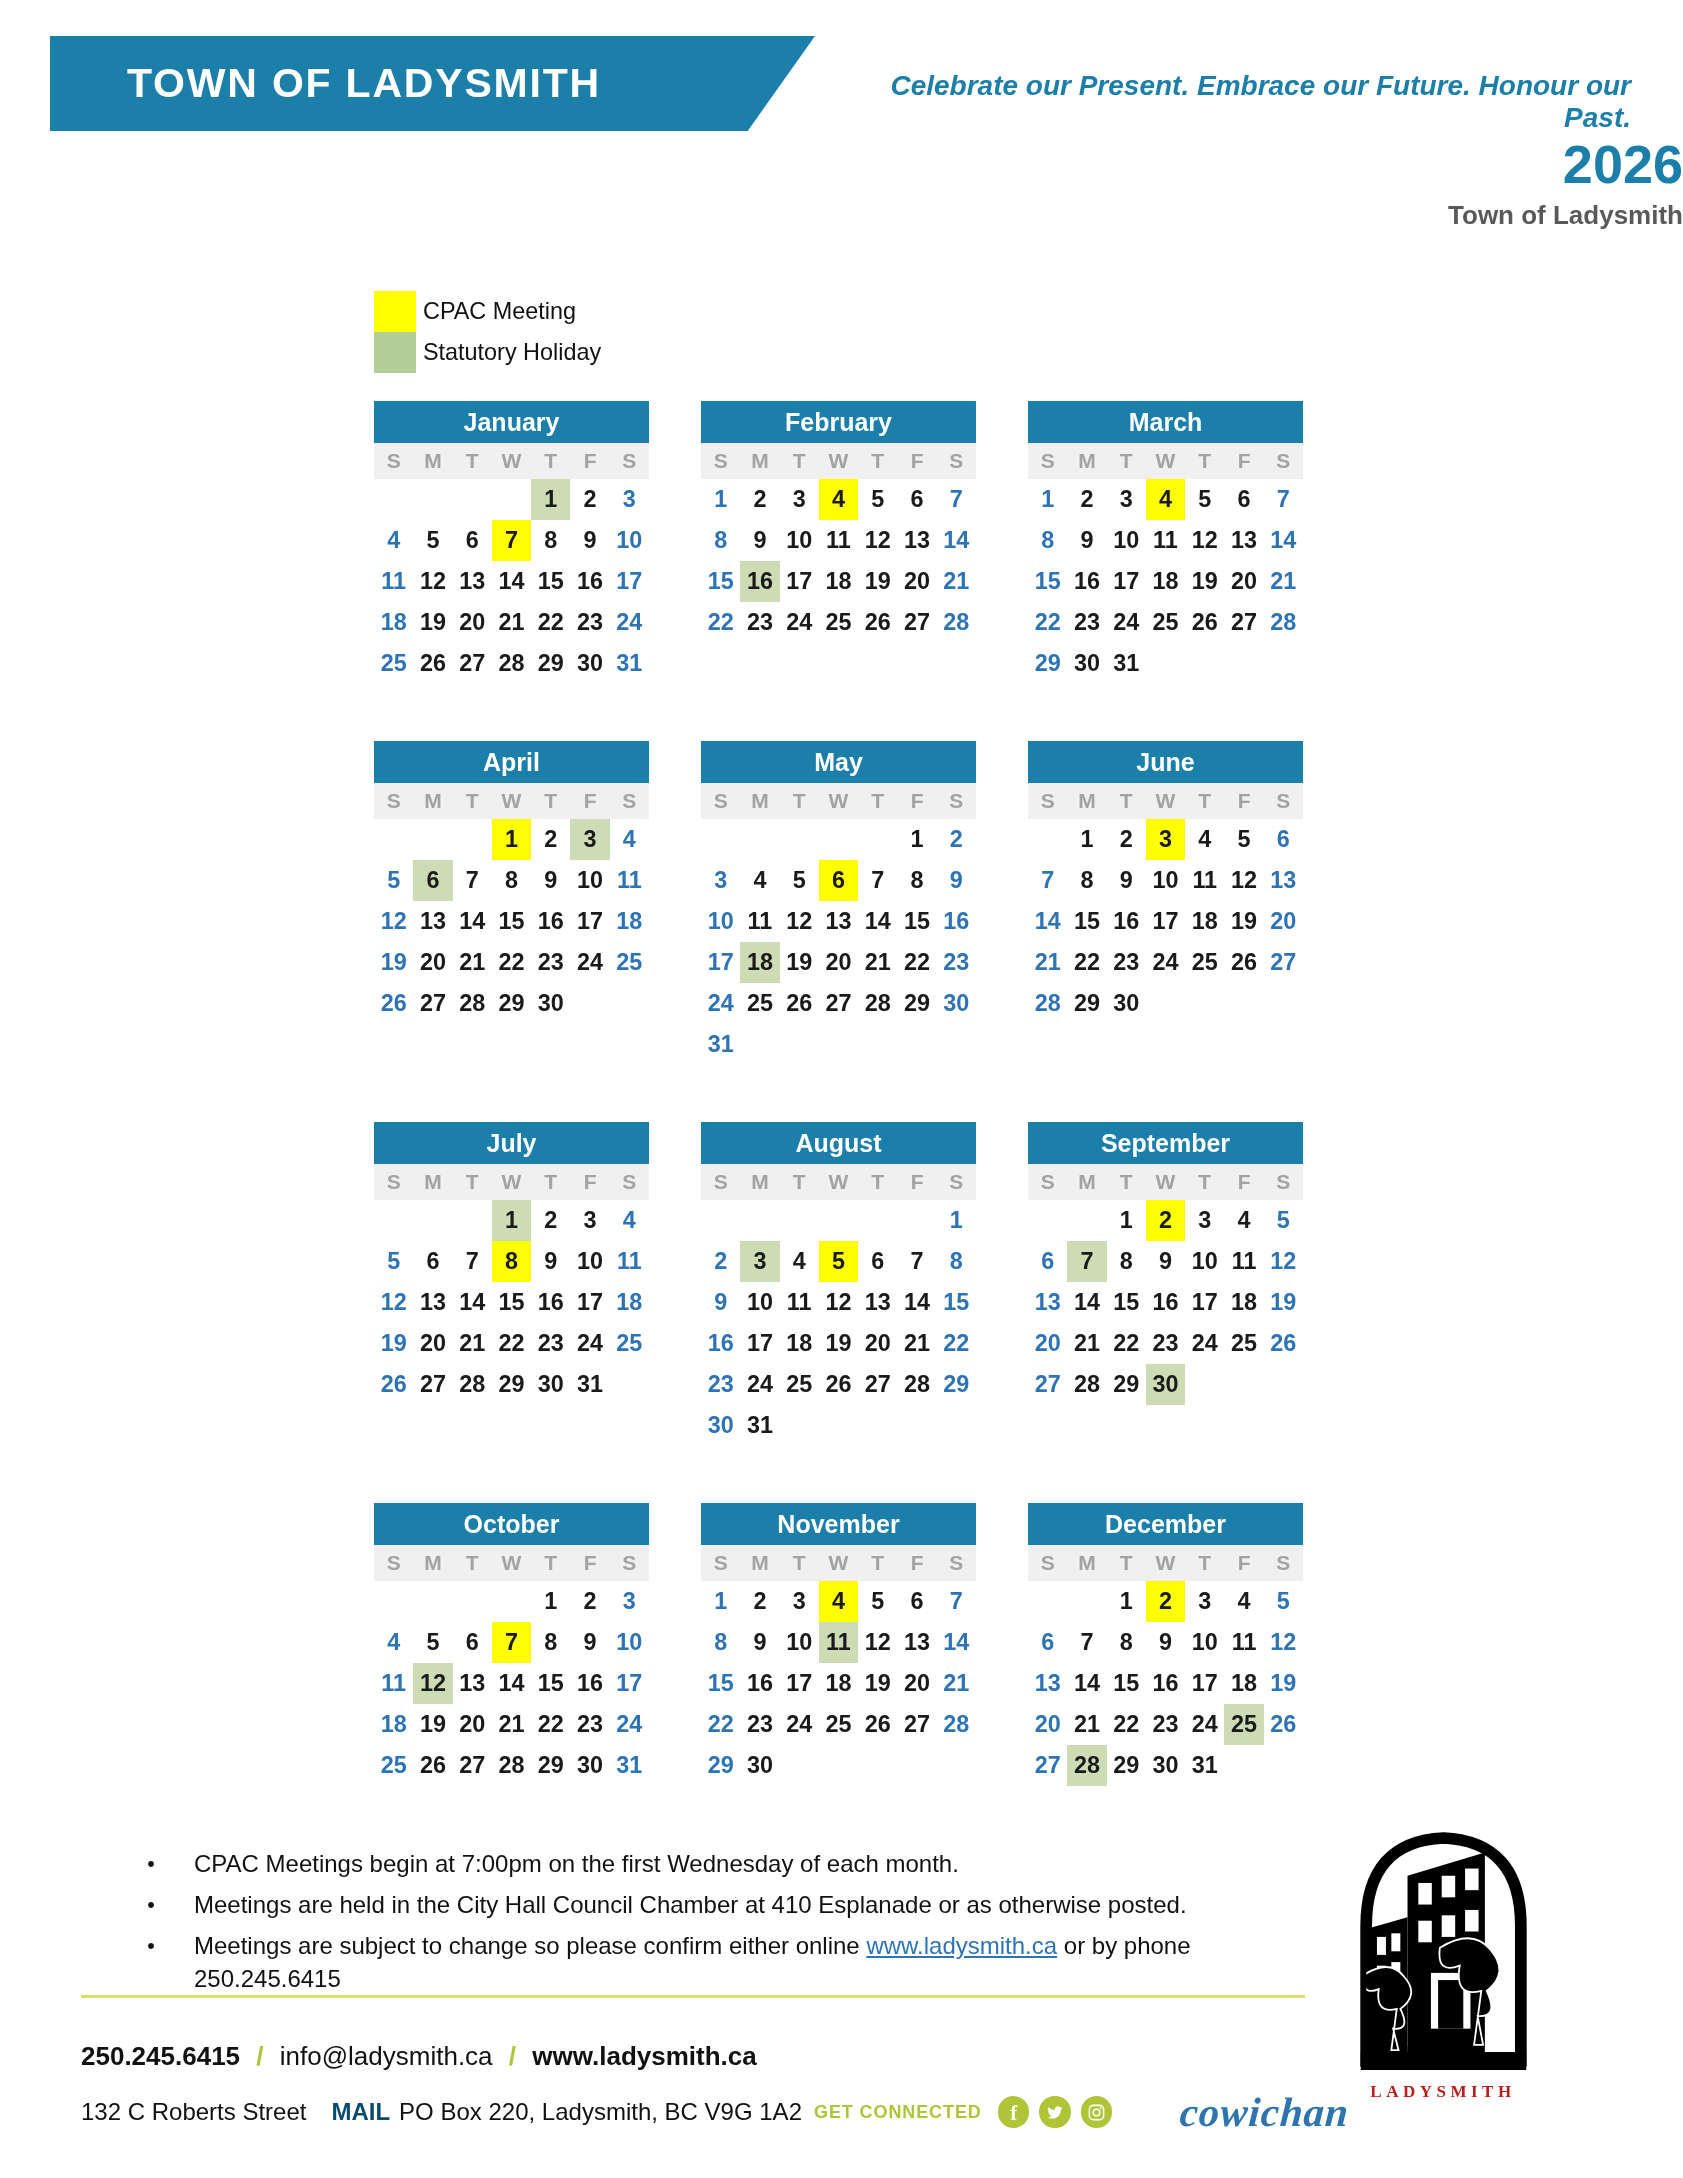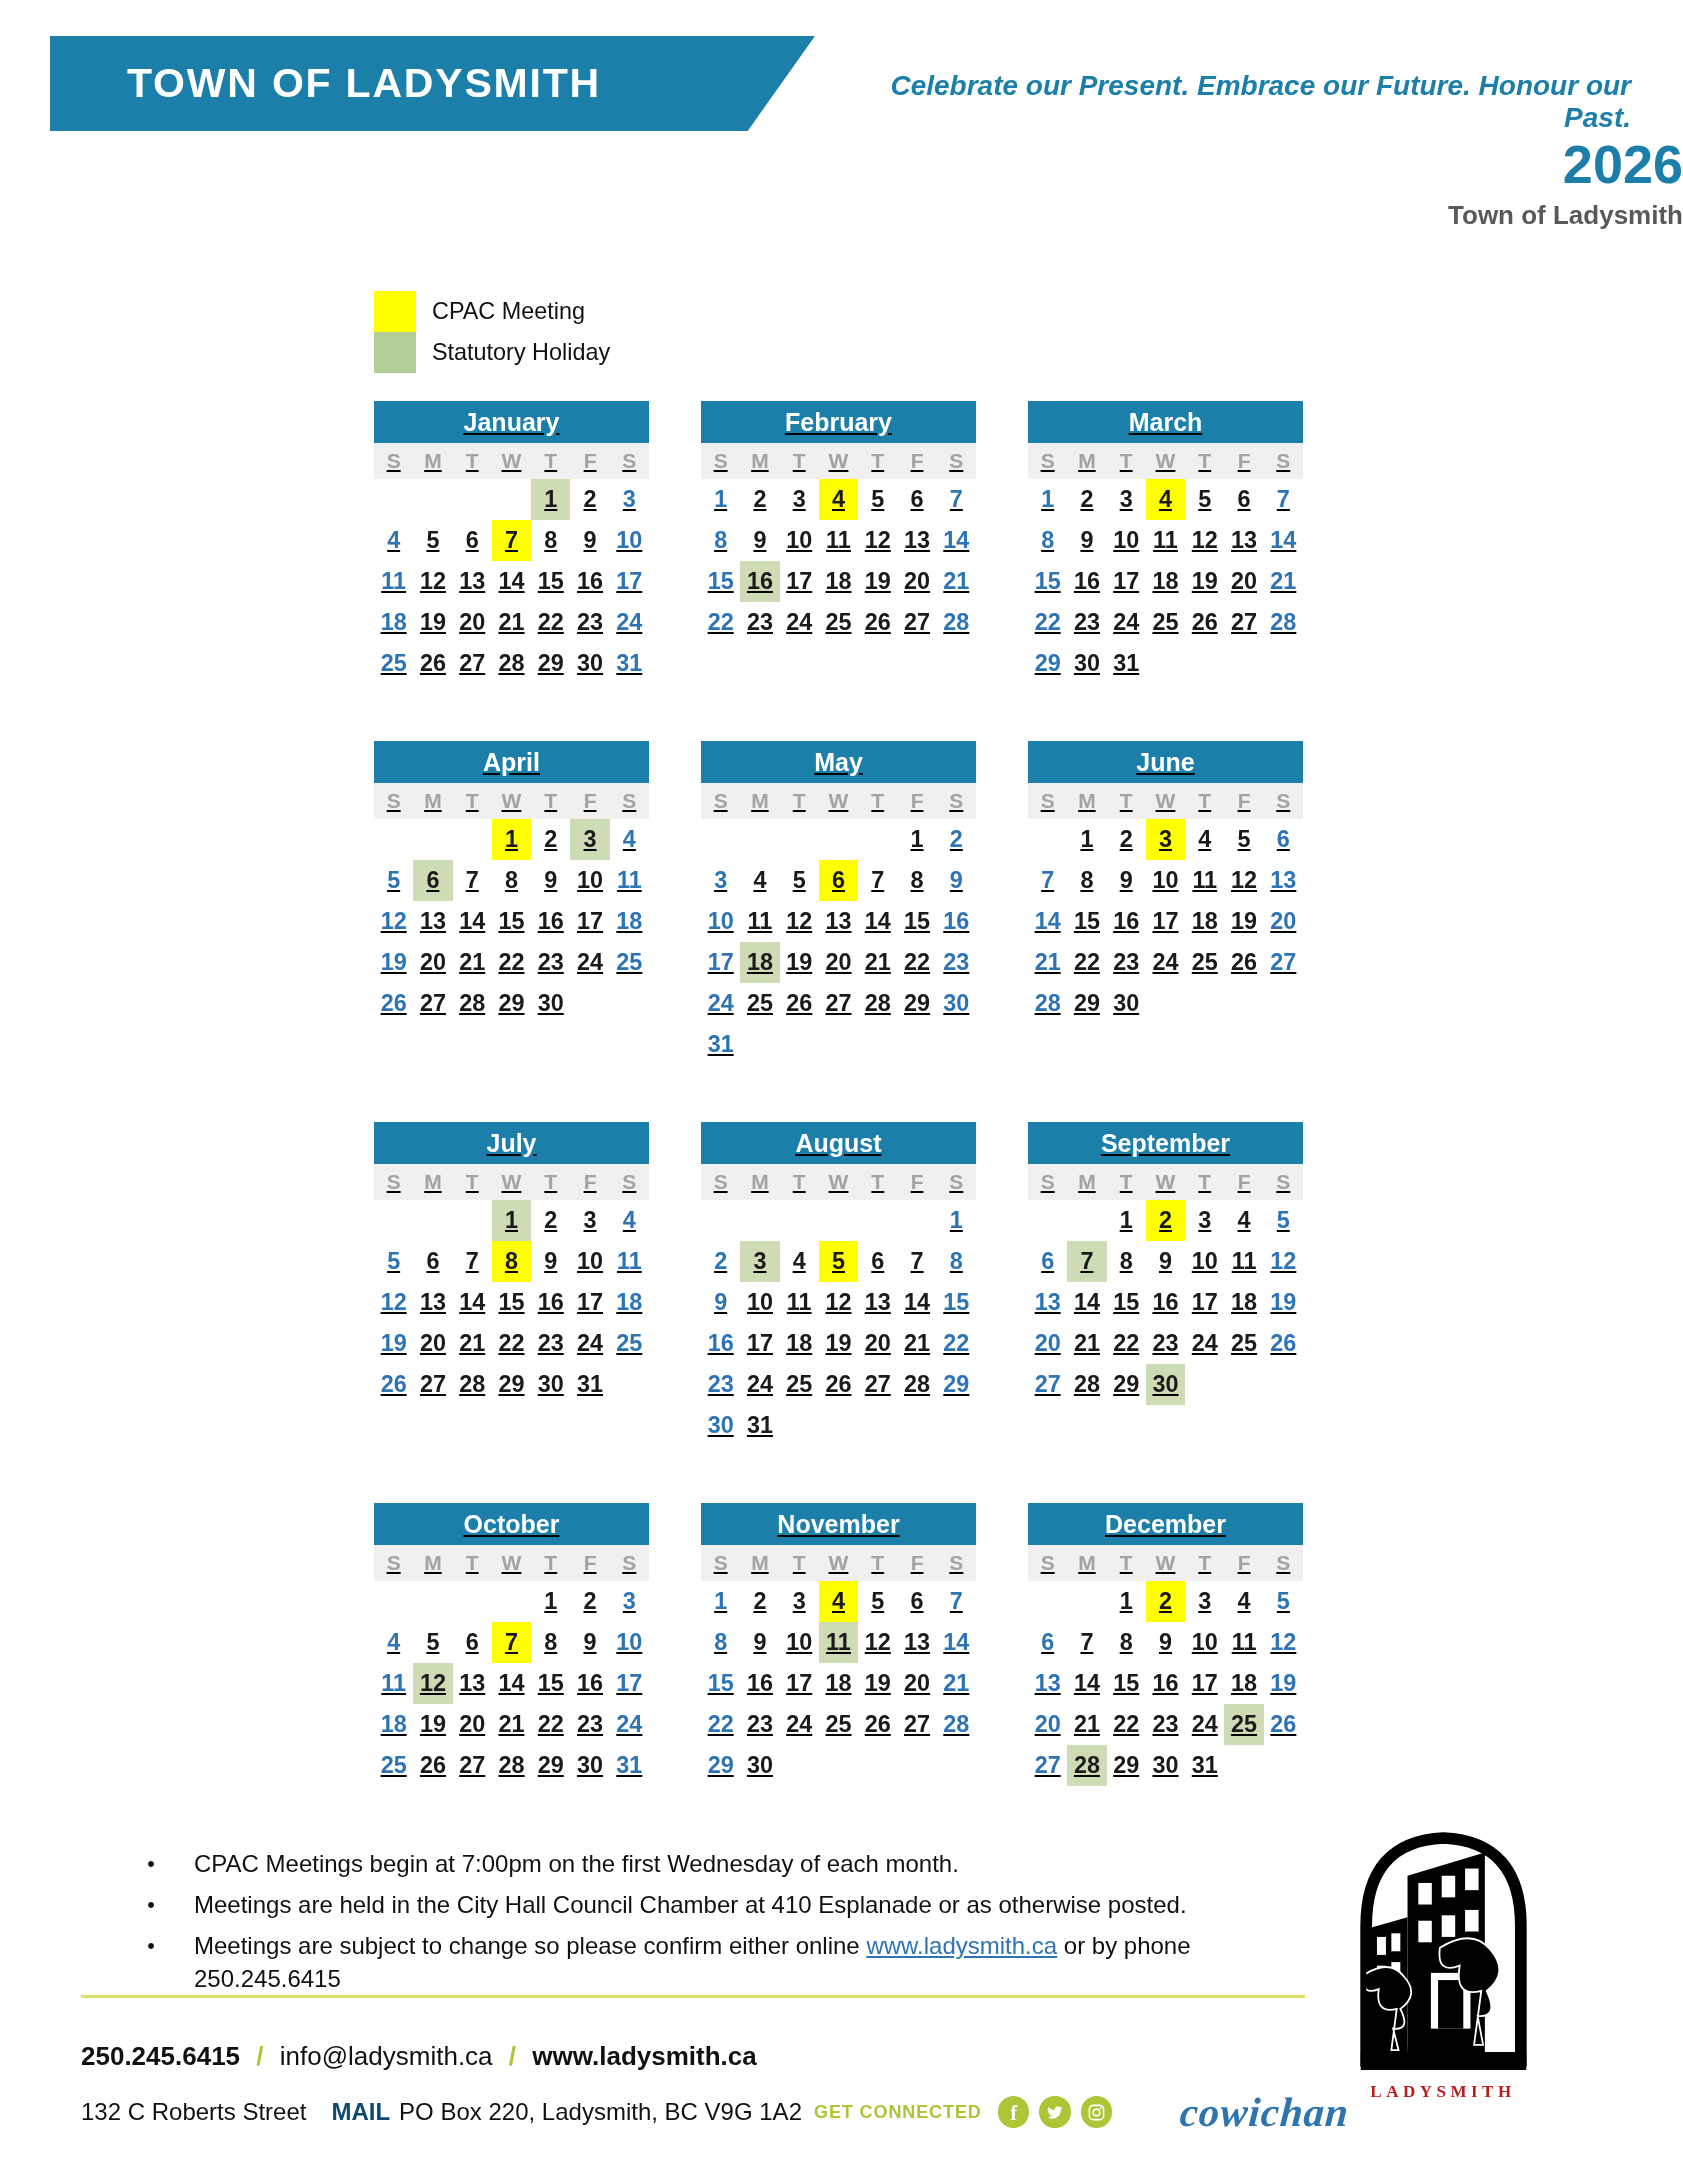--- a/index.html
+++ b/index.html
@@ -23,29 +23,29 @@
   .title-block{position:absolute;top:137px;left:0;width:1683px;text-align:right;}
   .year{font-size:54px;font-weight:bold;color:#1B7FA9;line-height:1;}
   .org{font-size:26px;font-weight:bold;color:#595959;margin-top:9px;}
   .subtitle{font-size:26px;font-weight:bold;color:#595959;margin-top:12.6px;}
   
   .legend{position:absolute;left:374px;top:291px;}
   .legend-row{display:flex;align-items:center;height:41px;}
   .swatch{width:42px;height:41px;}
   .swatch.meeting{background:#FFFF00;}
   .swatch.holiday{background:#B3CD96;}
-  .legend-label{font-size:23.4px;color:#111;padding-left:16px;}
+  .legend-label{font-size:23.4px;color:#111;padding-left:7px;}
   
   .months-grid{
     position:absolute;left:374px;top:401px;
     display:grid;grid-template-columns:275px 275px 275px;
     grid-template-rows:340px 381px 381px auto;
     column-gap:52px;
   }
-  .month-card{width:275px;align-self:start;text-decoration:underline;}
+  .month-card{width:275px;align-self:start;}
   .month-title{
     height:42px;line-height:42px;background:#1B7FA9;color:#fff;
     font-size:25px;font-weight:bold;text-align:center;
   }
   .dow-row{display:flex;height:36px;background:#F0F0F0;}
   .dow{flex:1;text-align:center;line-height:36px;font-size:21px;font-weight:bold;color:#A3A3A3;}
   .week-row{display:flex;height:41px;}
   .day-cell{
     flex:1;text-align:center;line-height:41px;
     font-size:23.4px;font-weight:bold;color:#1a1a1a;

